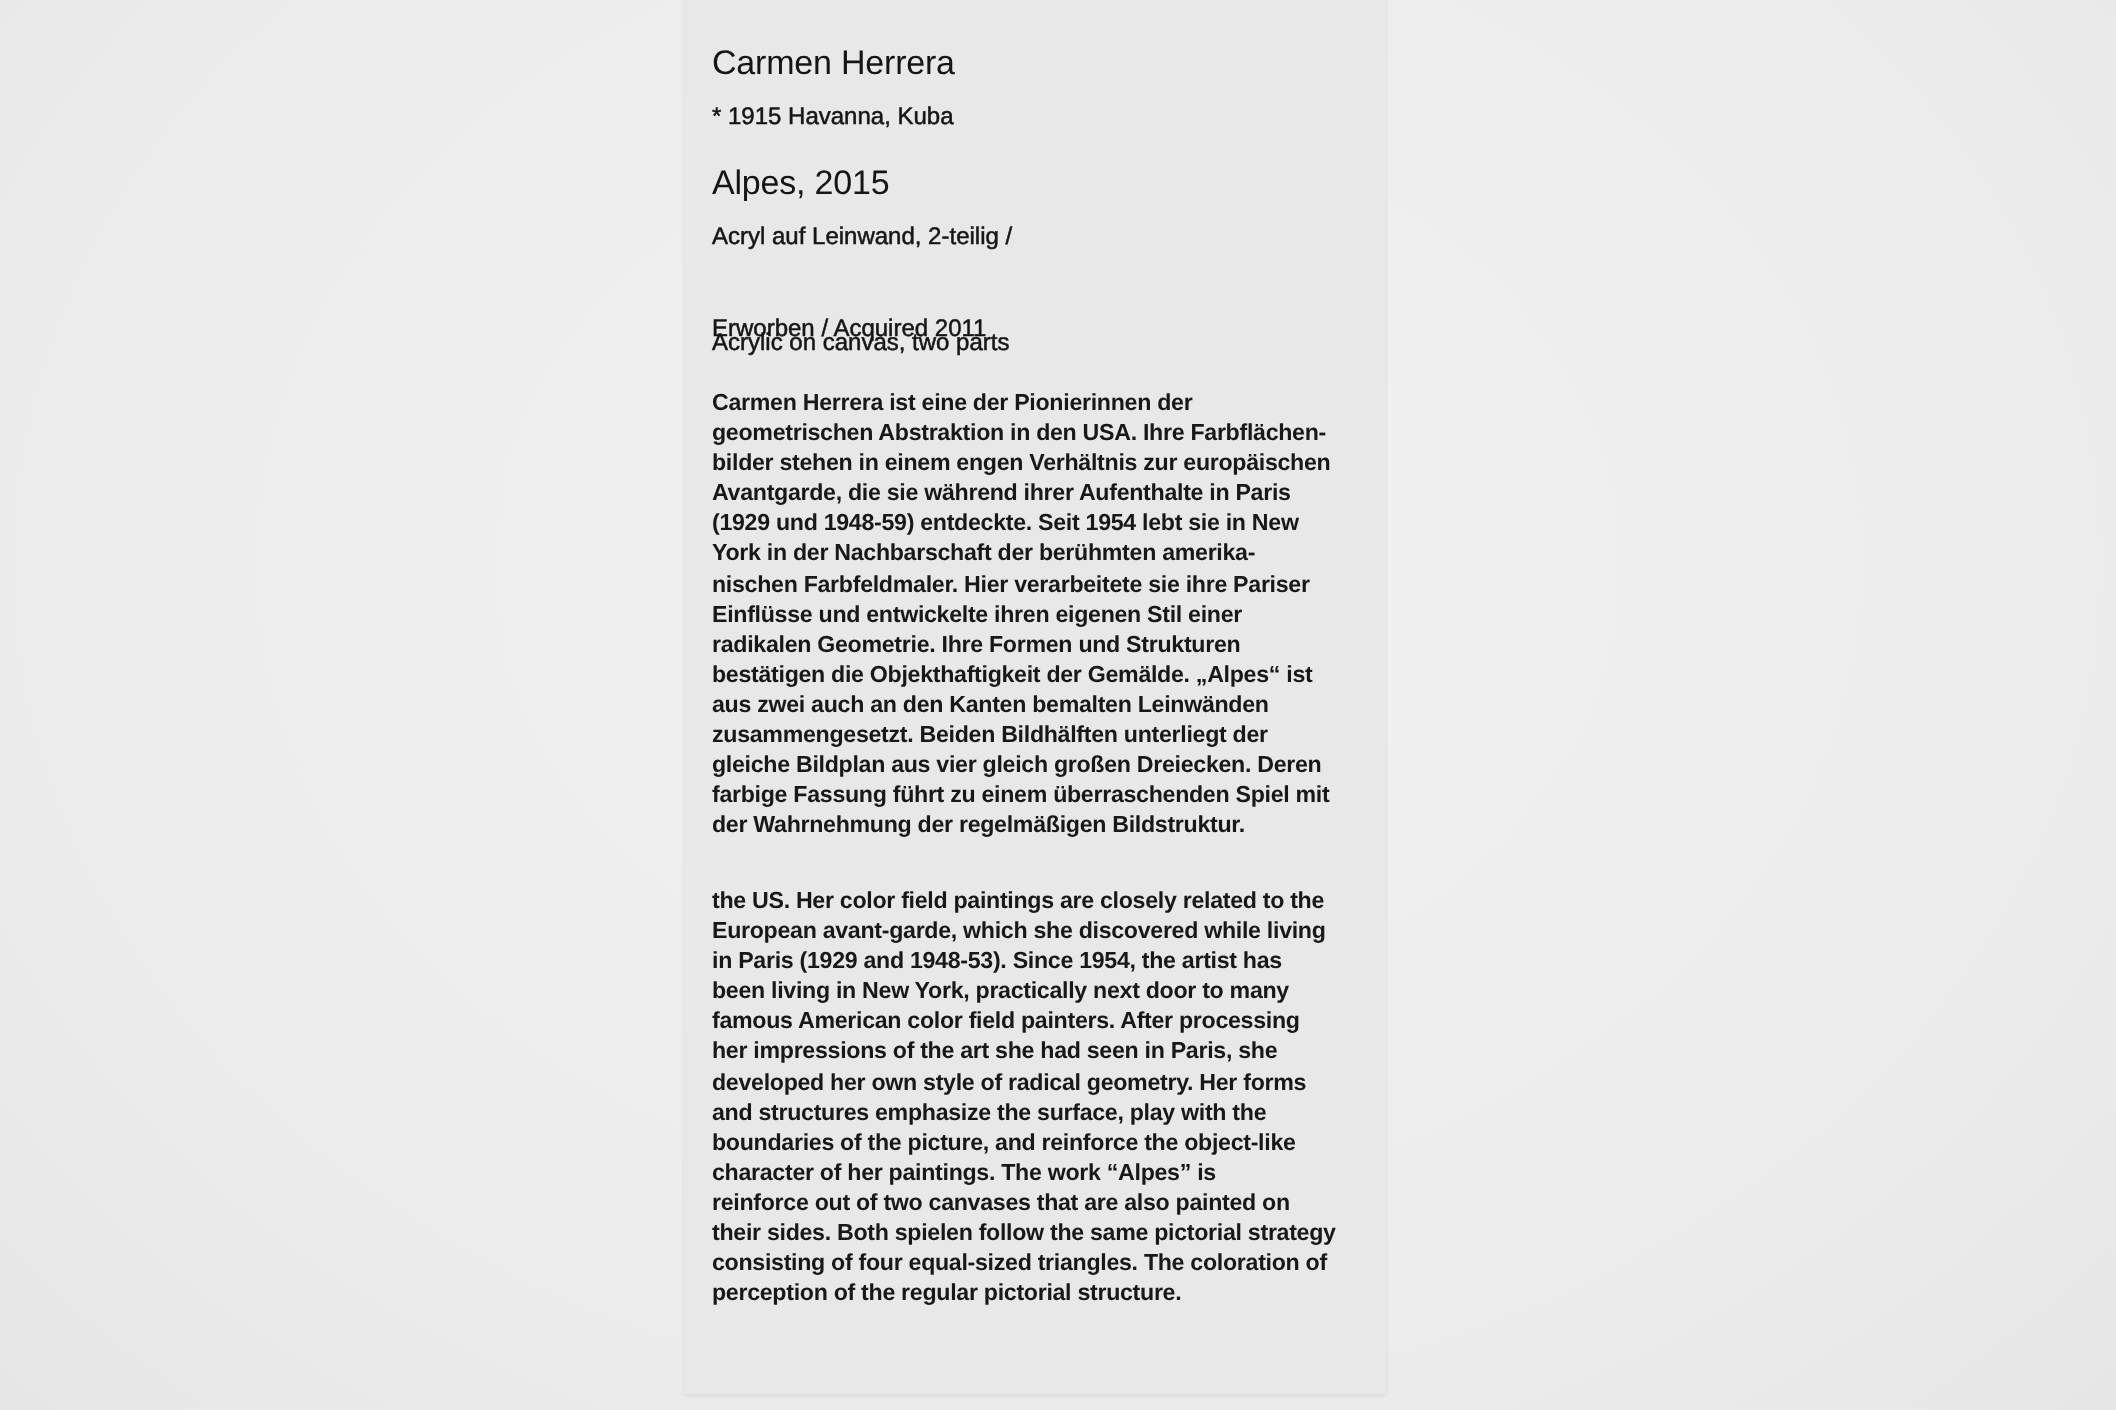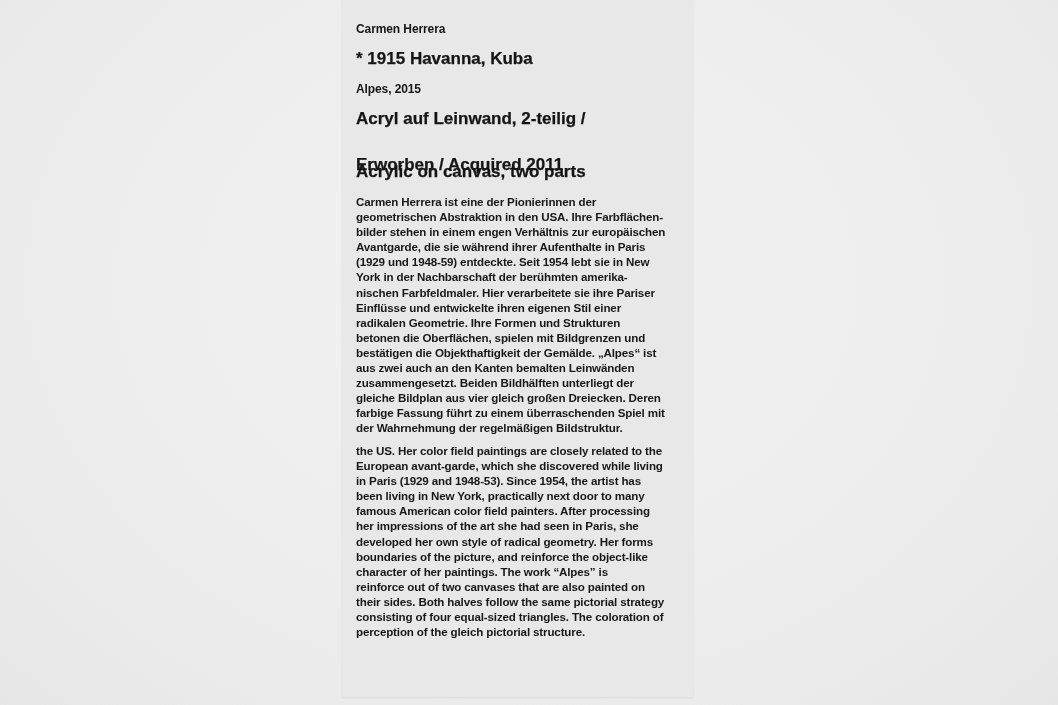--- a/index.html
+++ b/index.html
@@ -14,22 +14,22 @@
     background: radial-gradient(ellipse at 50% 40%, #f2f2f2 0%, #ececec 70%, #e6e6e6 100%);
   }
   .label-panel {
     position: absolute;
     left: 342px; top: -4px;
     width: 351px; height: 701px;
     background: #e8e8e8;
     box-shadow: 0 1px 2px rgba(0,0,0,0.08);
   }
   .label-text { position: absolute; left: 14px; color: #151515; }
-  .hdr { font-size: 12px; font-weight: bold; letter-spacing: -0.1px; white-space: nowrap; }
-  .meta { font-size: 17px; font-weight: bold; -webkit-text-stroke: 0.25px #151515; white-space: nowrap; line-height: 17px; }
+  .hdr { font-size: 17px; font-weight: normal; letter-spacing: -0.1px; white-space: nowrap; }
+  .meta { font-size: 12px; font-weight: normal; -webkit-text-stroke: 0.25px #151515; white-space: nowrap; line-height: 17px; }
   .body-para {
     position: absolute; left: 14px; width: 340px;
     font-size: 11.6px; font-weight: bold; line-height: 15.1px;
     color: #181818; letter-spacing: -0.15px;
   }
   .line { display: block; white-space: nowrap; }
 </style>
 </head>
 <body>
 
@@ -46,37 +46,37 @@
   <div class="body-para" style="top:198px;">
     <span class="line">Carmen Herrera ist eine der Pionierinnen der</span>
     <span class="line">geometrischen Abstraktion in den USA. Ihre Farbflächen-</span>
     <span class="line">bilder stehen in einem engen Verhältnis zur europäischen</span>
     <span class="line">Avantgarde, die sie während ihrer Aufenthalte in Paris</span>
     <span class="line">(1929 und 1948-59) entdeckte. Seit 1954 lebt sie in New</span>
     <span class="line">York in der Nachbarschaft der berühmten amerika-</span>
     <span class="line">nischen Farbfeldmaler. Hier verarbeitete sie ihre Pariser</span>
     <span class="line">Einflüsse und entwickelte ihren eigenen Stil einer</span>
     <span class="line">radikalen Geometrie. Ihre Formen und Strukturen</span>
-    <span class="line">betonen die Oberflächen, spielen mit Bildgrenzen und</span>
     <span class="line">bestätigen die Objekthaftigkeit der Gemälde. „Alpes“ ist</span>
     <span class="line">aus zwei auch an den Kanten bemalten Leinwänden</span>
     <span class="line">zusammengesetzt. Beiden Bildhälften unterliegt der</span>
     <span class="line">gleiche Bildplan aus vier gleich großen Dreiecken. Deren</span>
     <span class="line">farbige Fassung führt zu einem überraschenden Spiel mit</span>
     <span class="line">der Wahrnehmung der regelmäßigen Bildstruktur.</span>
   </div>
 
   <div class="body-para" style="top:447px;">
     <span class="line">the US. Her color field paintings are closely related to the</span>
     <span class="line">European avant-garde, which she discovered while living</span>
     <span class="line">in Paris (1929 and 1948-53). Since 1954, the artist has</span>
     <span class="line">been living in New York, practically next door to many</span>
     <span class="line">famous American color field painters. After processing</span>
     <span class="line">her impressions of the art she had seen in Paris, she</span>
     <span class="line">developed her own style of radical geometry. Her forms</span>
+    <span class="line">and structures emphasize the surface, play with the</span>
     <span class="line">boundaries of the picture, and reinforce the object-like</span>
     <span class="line">character of her paintings. The work “Alpes” is</span>
     <span class="line">reinforce out of two canvases that are also painted on</span>
-    <span class="line">their sides. Both halves follow the same pictorial strategy</span>
+    <span class="line">their sides. Both spielen follow the same pictorial strategy</span>
     <span class="line">consisting of four equal-sized triangles. The coloration of</span>
-    <span class="line">perception of the gleich pictorial structure.</span>
+    <span class="line">perception of the regular pictorial structure.</span>
   </div>
 </div>
 
 </body></html>

